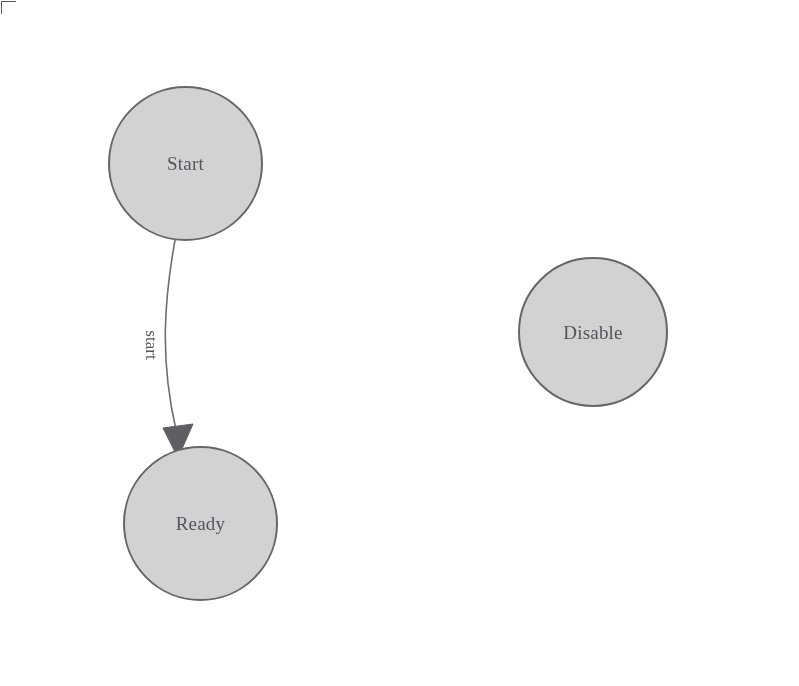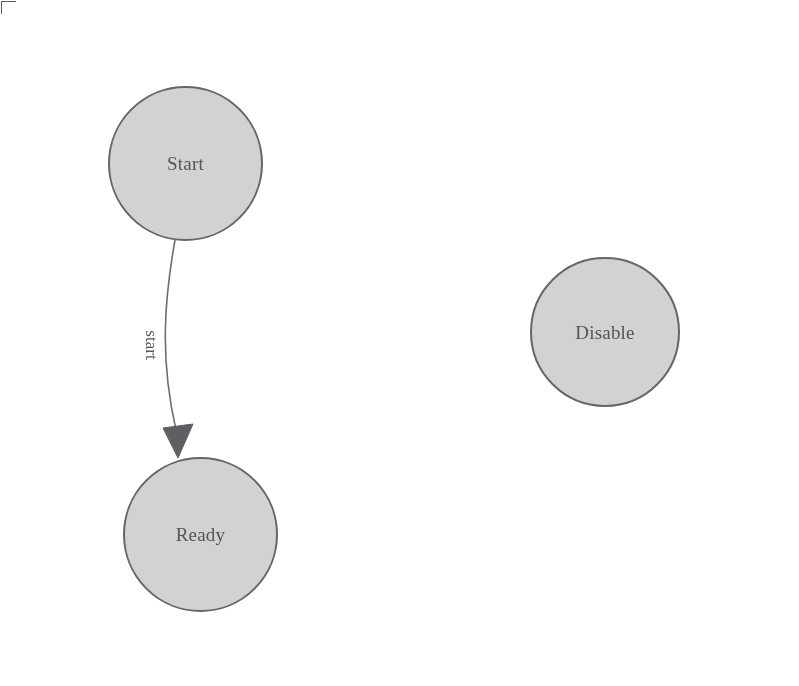--- a/index.html
+++ b/index.html
@@ -63,26 +63,26 @@
   }
 
   #node-start {
     left: 108px;
     top: 86px;
     width: 155px;
     height: 155px;
   }
   #node-ready {
     left: 123px;
-    top: 457px;
+    top: 446px;
     width: 155px;
     height: 155px;
   }
   #node-disable {
-    left: 530px;
+    left: 518px;
     top: 257px;
     width: 150px;
     height: 150px;
     text-align: right;
   }
 
   .edge-label {
     position: absolute;
     font-family: "Liberation Serif", "DejaVu Serif", serif;
     font-size: 17px;

